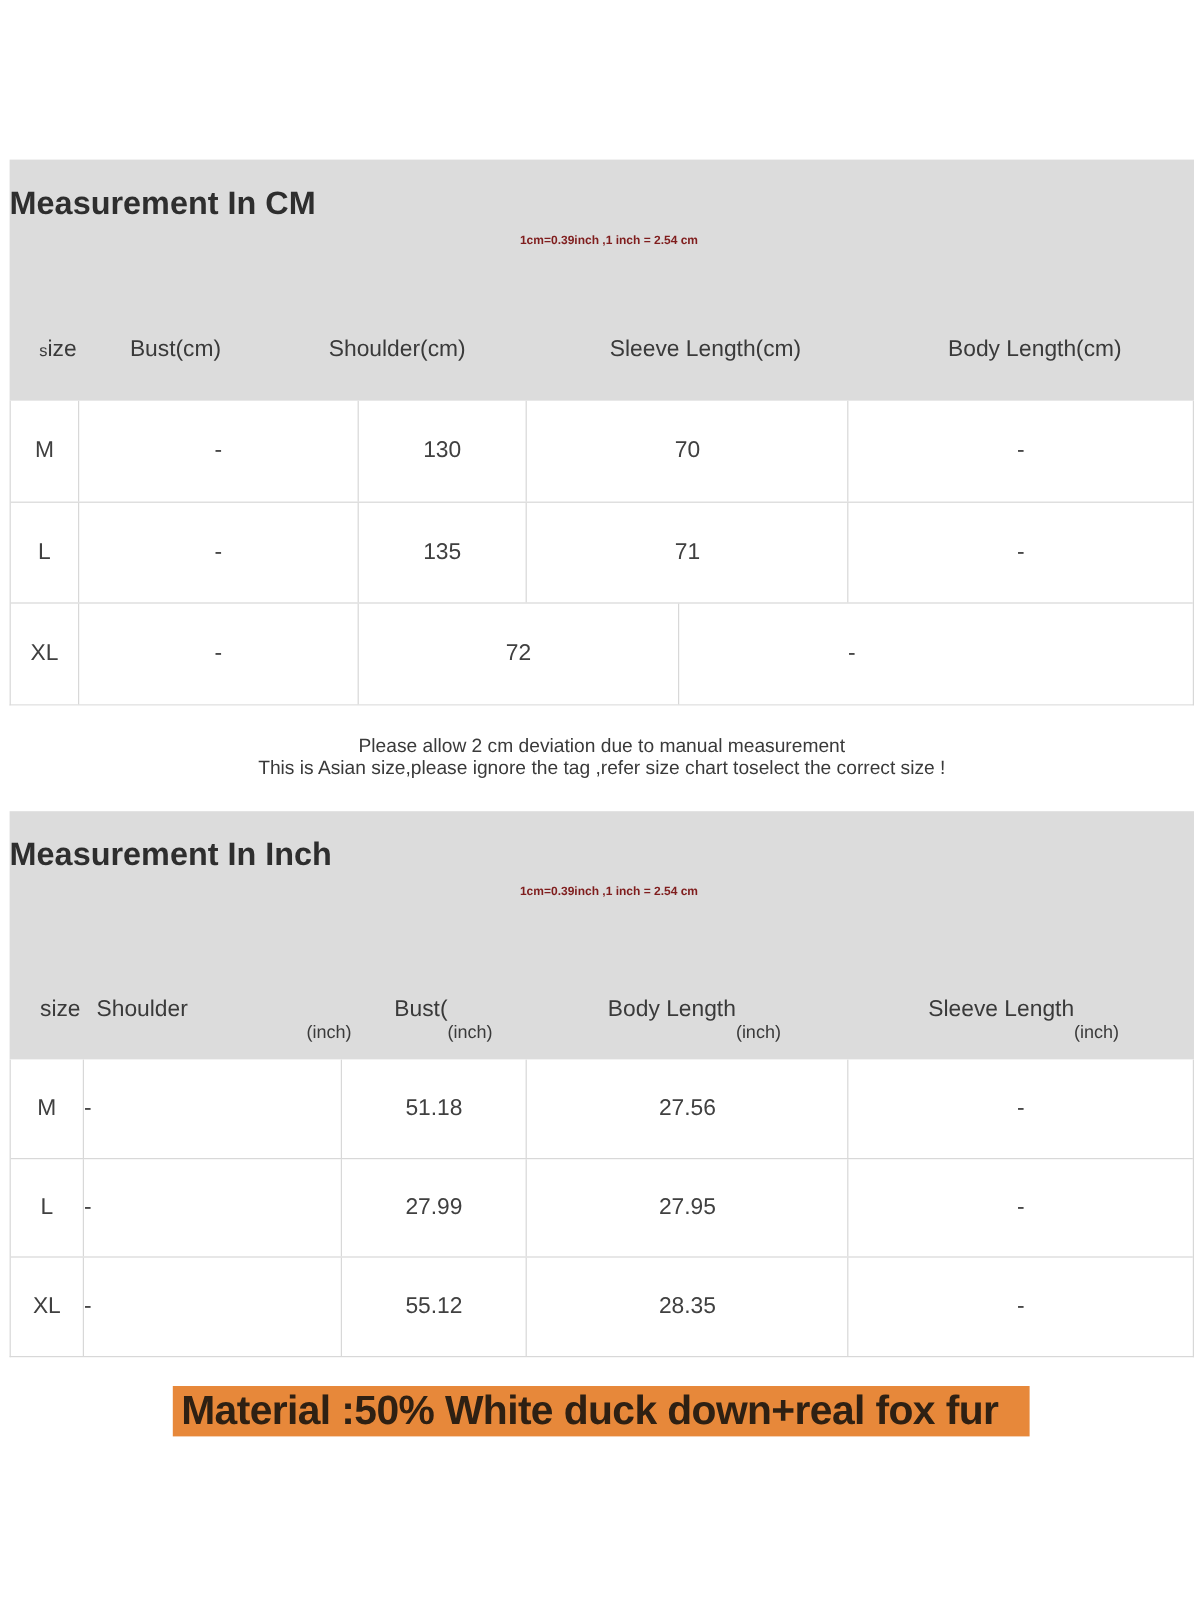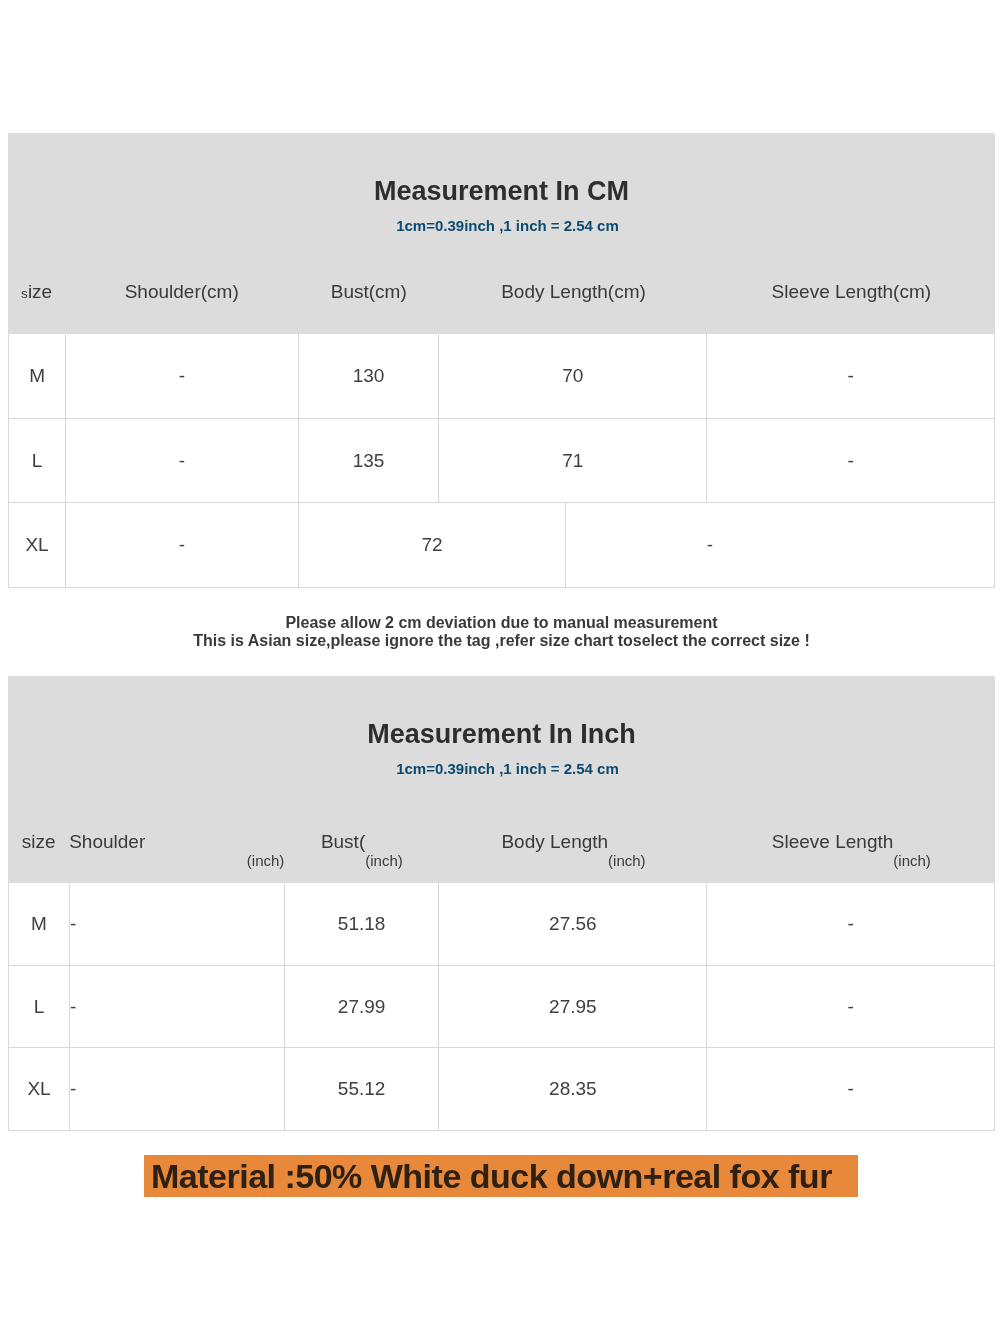--- a/index.html
+++ b/index.html
@@ -16,39 +16,38 @@
     position: absolute;
     left: 8px;
     width: 987px;
     background: #dcdcdc;
   }
   .block1 { top: 133px; height: 201px; }
   .block2 { top: 676px; height: 207px; }
 
   .tbl-title {
     margin: 0;
-    padding-top: 43px;
-    text-align: center;
+    padding-top: 21px;
     font-size: 27px;
     font-weight: bold;
     color: #2e2e2e;
     letter-spacing: 0px;
   }
   .tbl-sub {
     margin-top: 10px;
     text-align: center;
-    font-size: 15px;
+    font-size: 10px;
     font-weight: 600;
-    color: #0c4a6e;
+    color: #7f1d1d;
     padding-left: 12px;
   }
 
   .hdr-row {
     position: absolute;
-    left: 0;
+    left: 12px;
     right: 0;
     display: flex;
     height: 40px;
   }
   .block1 .hdr-row { bottom: 22px; }
   .block2 .hdr-row { bottom: 21px; }
   .hdr-row .c {
     display: flex;
     align-items: center;
     justify-content: center;
@@ -106,21 +105,20 @@
     left: 8px;
     top: 588px;
     width: 987px;
     height: 88px;
     background: #ffffff;
     display: flex;
     flex-direction: column;
     align-items: center;
     justify-content: center;
     gap: 0;
-    font-weight: bold;
   }
   .note {
     font-size: 16px;
     color: #3a3a3a;
     text-align: center;
     white-space: nowrap;
   }
 
   .material-bar {
     position: absolute;
@@ -147,34 +145,34 @@
 
 <div class="sheet">
 
   <section class="gray-block block1">
     <h1 class="tbl-title">Measurement In CM</h1>
     <div class="tbl-sub">1cm=0.39inch ,1 inch = 2.54 cm</div>
     <div class="hdr-row cols-a">
       <div class="c c1">
           <span class="fls">size</span>
         </div>
+      <div class="c c3">
+          <span class="ht">Bust(cm)</span>
+          <span class="hu"></span>
+        </div>
       <div class="c c2">
           <span class="ht">Shoulder(cm)</span>
           <span class="hu"></span>
         </div>
-      <div class="c c3">
-          <span class="ht">Bust(cm)</span>
+      <div class="c c5">
+          <span class="ht">Sleeve Length(cm)</span>
           <span class="hu"></span>
         </div>
       <div class="c c4">
           <span class="ht">Body Length(cm)</span>
-          <span class="hu"></span>
-        </div>
-      <div class="c c5">
-          <span class="ht">Sleeve Length(cm)</span>
           <span class="hu"></span>
         </div>
     </div>
   </section>
 
   <div class="tbody t1 cols-a">
     <div class="row">
       <div class="c c1">M</div>
       <div class="c c2">-</div>
       <div class="c c3">130</div>

